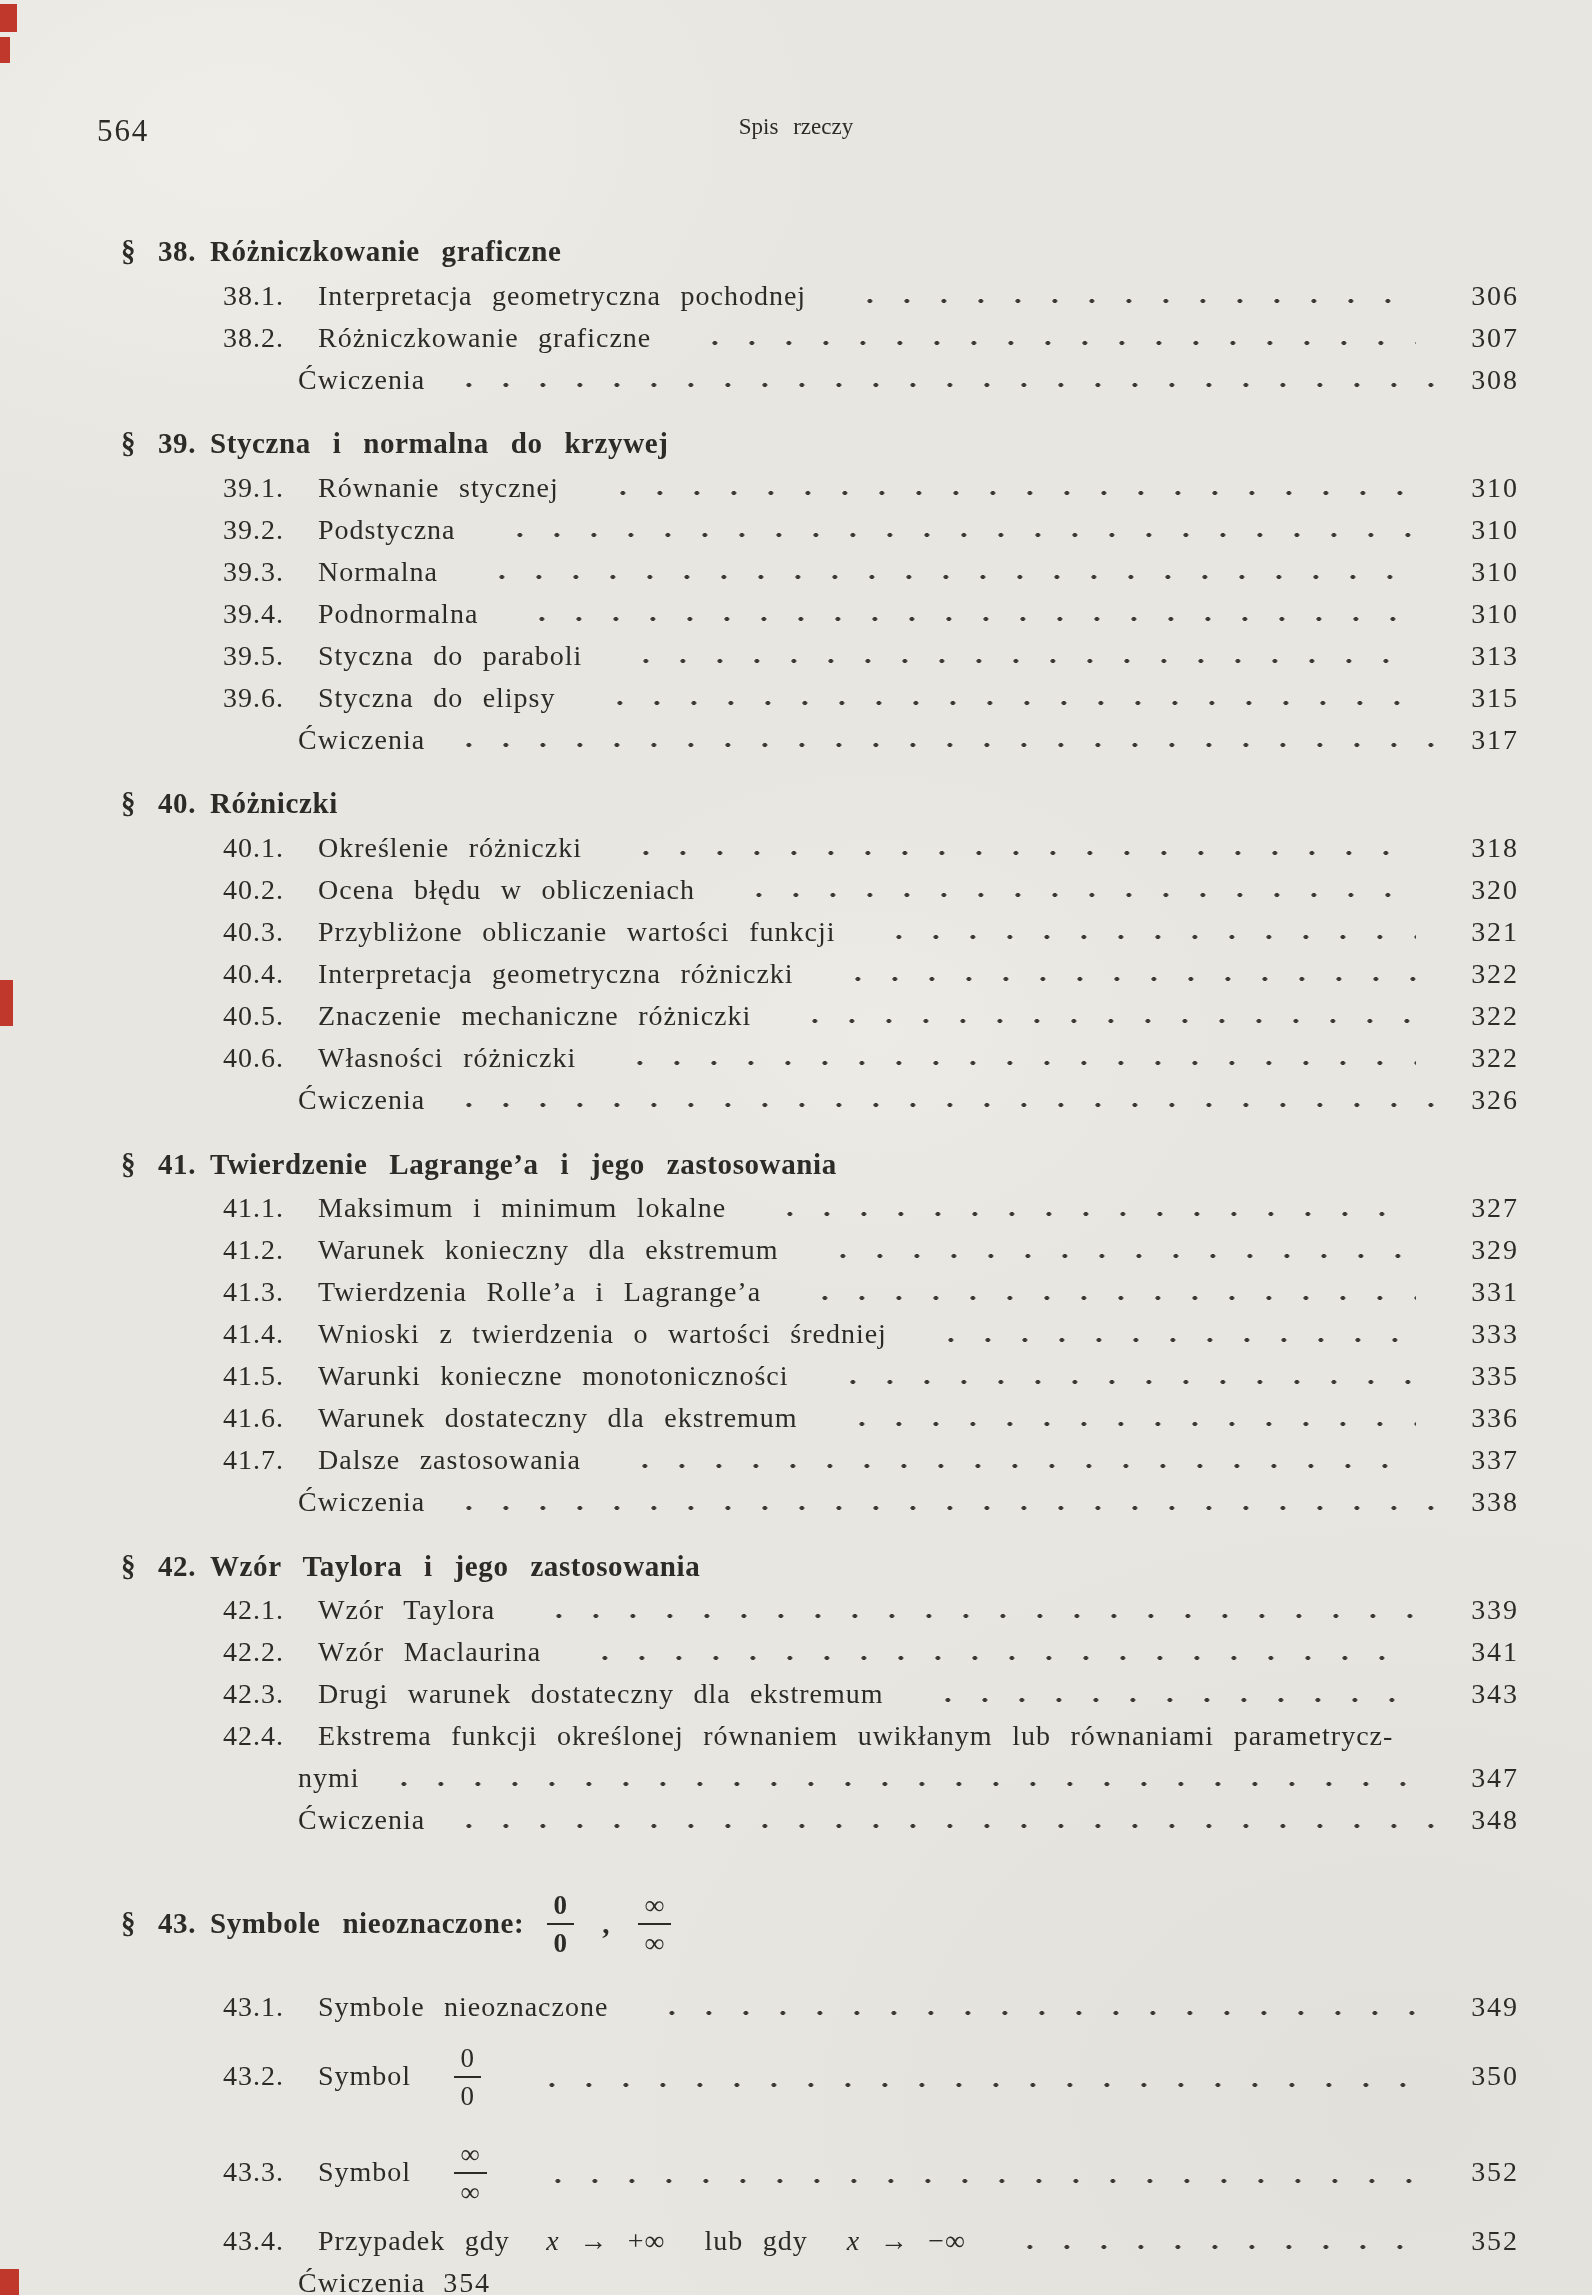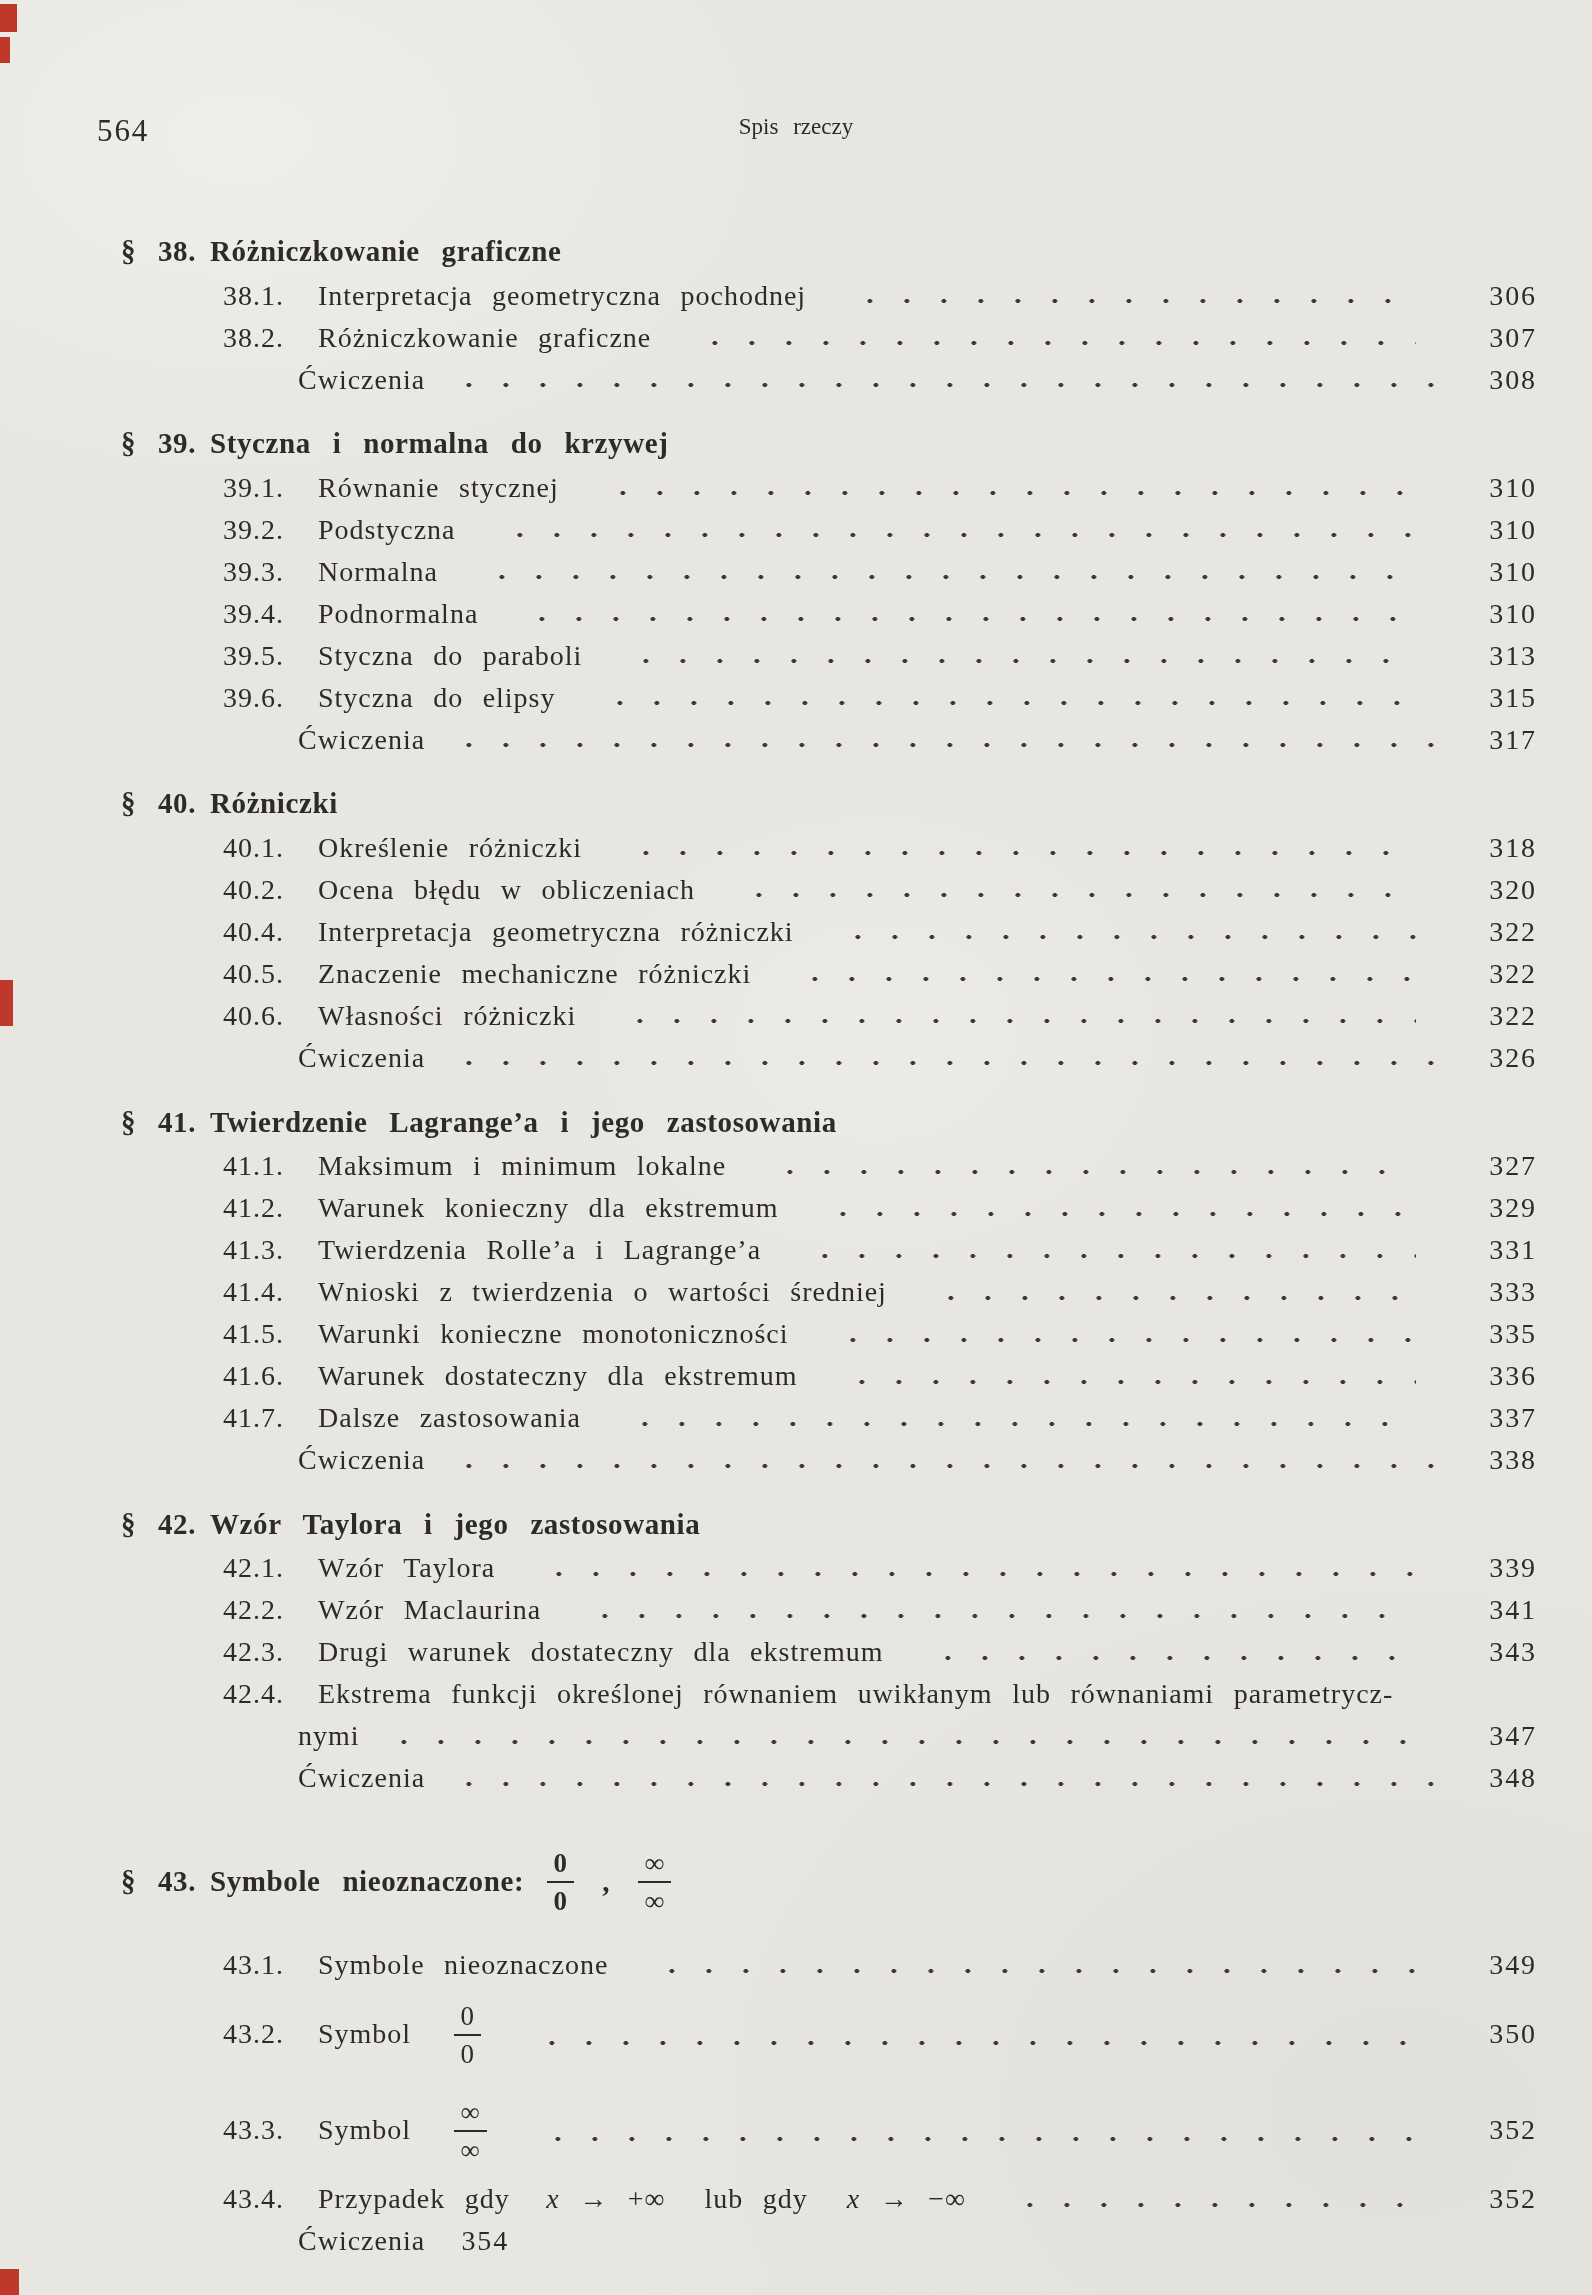--- a/index.html
+++ b/index.html
@@ -25,21 +25,21 @@
   .row.heading.tall{min-height:121px;}
   .row.heading .num{flex:0 0 auto;margin-right:14px;}
   .row.item{padding-left:102px;gap:20px;}
   .row.item .num{flex:0 0 75px;}
   .row.cont{padding-left:177px;}
   .title{flex:0 0 auto;}
   .leader{flex:1 1 25.5px;height:7.6px;margin:0 16.6px 0 19px;align-self:baseline;
     background-image:radial-gradient(circle,#3a3732 2px,rgba(0,0,0,0) 2.5px);
     background-size:37px 6.4px;background-repeat:repeat-x;background-position:6.4px bottom;}
   .row.tall .leader{align-self:center;margin-top:16.6px;}
-  .pageno{flex:0 0 84px;text-align:right;font-size:28px;letter-spacing:1.9px;}
+  .pageno{flex:0 0 84px;text-align:center;font-size:28px;letter-spacing:1.9px;}
   .math{display:inline-flex;align-items:center;margin-left:16.6px;}
   .mtext{white-space:pre;}
   .mit{font-style:italic;}
   .frac{display:inline-flex;flex-direction:column;align-items:center;line-height:1.05;font-size:27px;margin:0 6.4px;vertical-align:middle;}
   .frac .ftop{border-bottom:2.2px solid #2d2b27;padding:1.3px 6.4px 3.8px;}
   .frac .fbot{padding-top:3.8px;}
   .msep{white-space:pre;}
   .red-mark{position:absolute;left:0;}
   .rm-a{top:3.8px;width:16.6px;height:28px;}
   .rm-b{top:37px;width:9.6px;height:25.5px;}
@@ -141,20 +141,26 @@
         <span class="leader"></span>
         <span class="pageno">318</span>
       </div>
       <div class="row item">
         <span class="num">40.2.</span>
         <span class="title">Ocena błędu w obliczeniach</span>
         <span class="leader"></span>
         <span class="pageno">320</span>
       </div>
       <div class="row item">
+        <span class="num">40.3.</span>
+        <span class="title">Przybliżone obliczanie wartości funkcji</span>
+        <span class="leader"></span>
+        <span class="pageno">321</span>
+      </div>
+      <div class="row item">
         <span class="num">40.4.</span>
         <span class="title">Interpretacja geometryczna różniczki</span>
         <span class="leader"></span>
         <span class="pageno">322</span>
       </div>
       <div class="row item">
         <span class="num">40.5.</span>
         <span class="title">Znaczenie mechaniczne różniczki</span>
         <span class="leader"></span>
         <span class="pageno">322</span>

